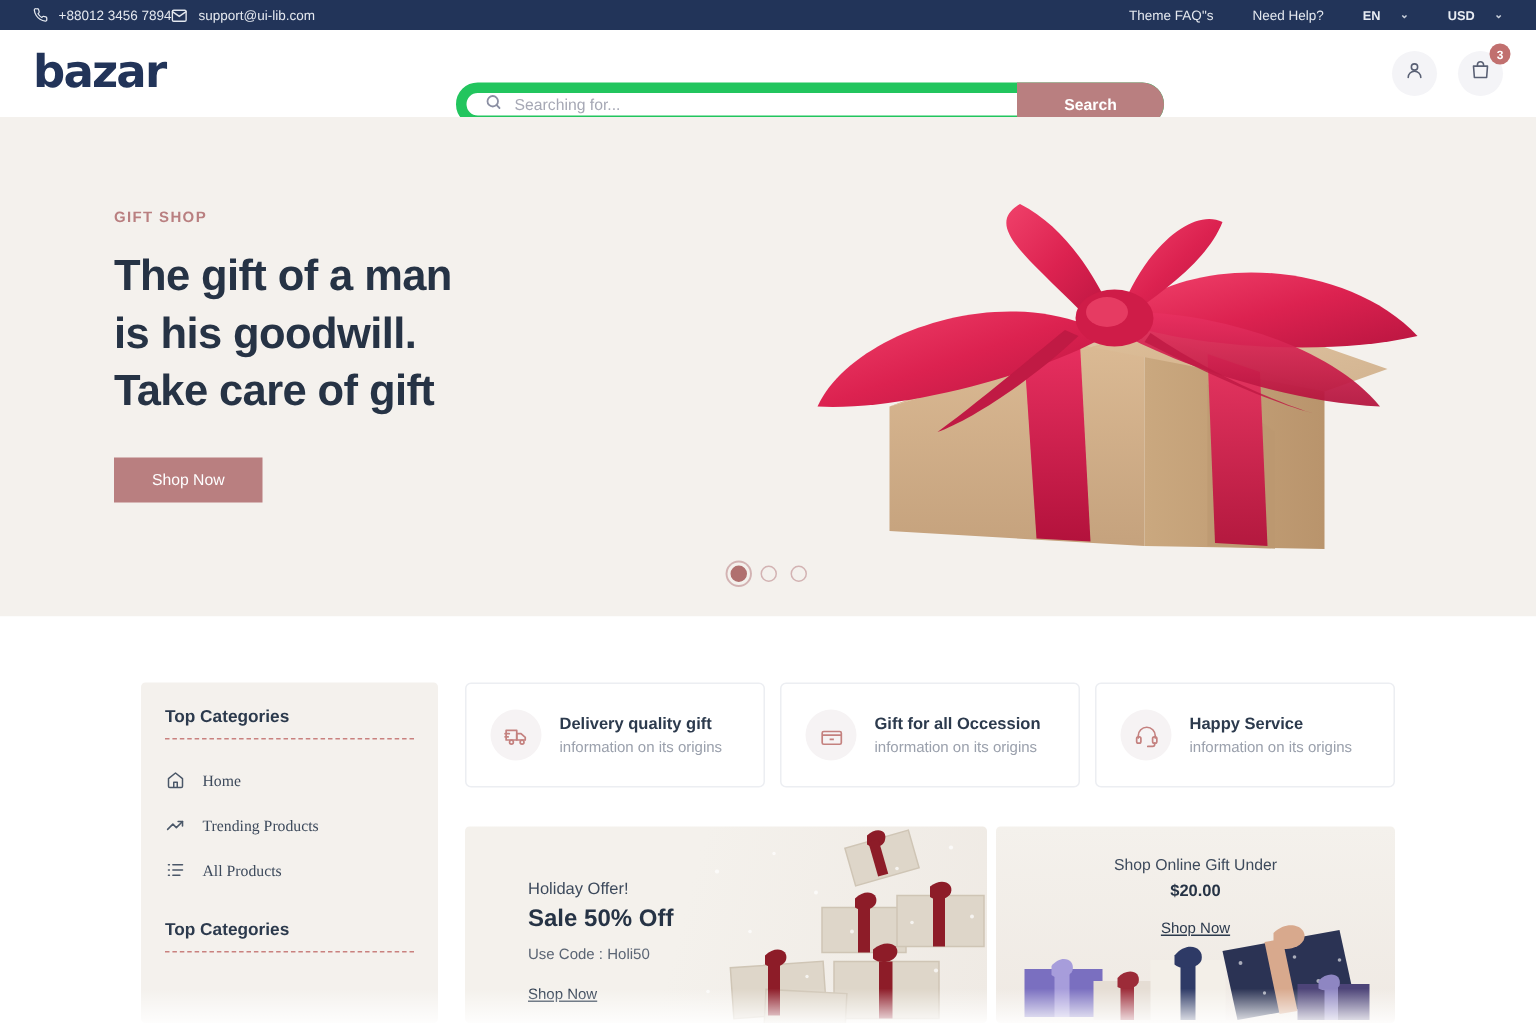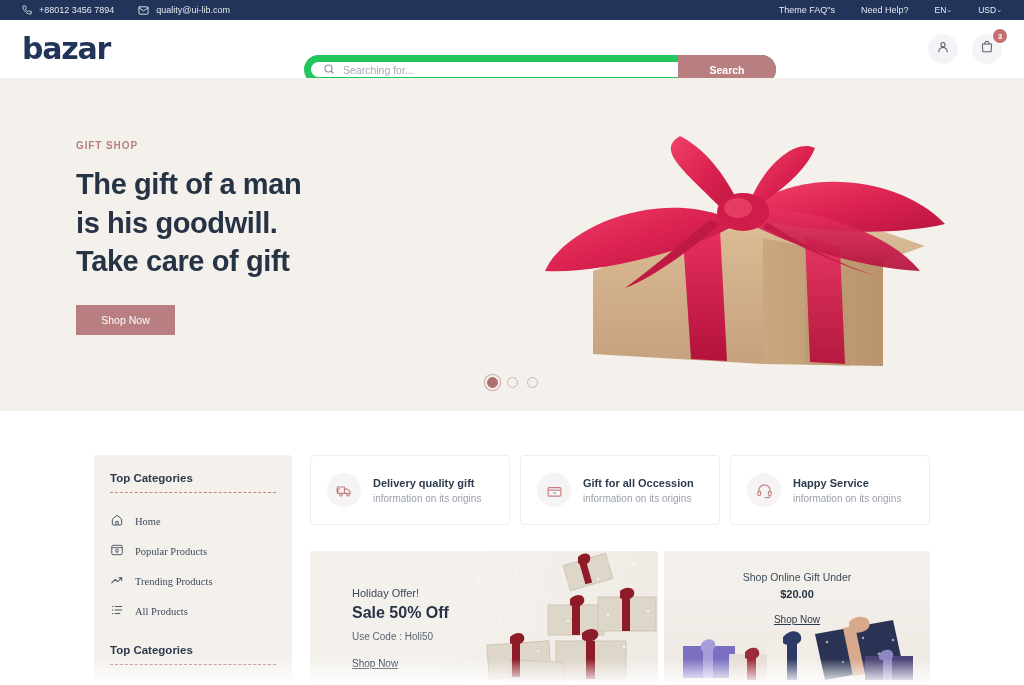--- a/index.html
+++ b/index.html
@@ -10,25 +10,25 @@
     overflow: hidden;
   }
   .page { position: relative; width: 1024px; height: 685px; overflow: hidden; }
 
   
   .topbar {
     height: 20px; background: #223459; color: #e8ecf3;
     display: flex; align-items: center; font-size: 9px;
     padding: 0 22px;
   }
-  .tb-left { display: flex; align-items: center; gap: 24px; }
+  .tb-left { display: flex; align-items: center; }
   .tb-item { display: flex; align-items: center; gap: 7px; color: #e4e8ef; }
   .tb-right { margin-left: auto; display: flex; align-items: center; gap: 26px; }
   .tb-link { color: #e4e8ef; cursor: pointer; }
-  .tb-sel { display: flex; align-items: center; gap: 0; font-weight: normal; font-size: 8.5px; }
+  .tb-sel { display: flex; align-items: center; gap: 13px; font-weight: bold; font-size: 8.5px; }
   .caret { font-size: 7px; opacity: .85; }
   .tb-icon svg { display: block; }
 
   
   .header {
     height: 58px; background: #fff; display: flex; align-items: center;
     padding: 0 22px; position: relative;
   }
   .logo {
     font-family: "DejaVu Sans", sans-serif;
@@ -161,21 +161,21 @@
         </span>
         <span>+88012 3456 7894</span>
       </div>
       <div class="tb-item">
         <span class="tb-icon">
           <svg width="11" height="11" viewBox="0 0 24 24" fill="none" stroke="#e4e8ef" stroke-width="2" stroke-linecap="round" stroke-linejoin="round">
               <rect x="2" y="4" width="20" height="16" rx="2"></rect>
               <path d="m2 6 10 7 10-7"></path>
             </svg>
         </span>
-        <span>quality@ui-lib.com</span>
+        <span>support@ui-lib.com</span>
       </div>
     </div>
     <div class="tb-right">
       <span class="tb-link">Theme FAQ"s</span>
       <span class="tb-link">Need Help?</span>
       <span class="tb-sel">
         <span>EN</span>
         <span class="caret">⌄</span>
       </span>
       <span class="tb-sel">
@@ -303,31 +303,20 @@
         <div class="side-item">
           <span>
             <svg width="14" height="14" viewBox="0 0 24 24" fill="none" stroke="#4a5768" stroke-width="1.7" stroke-linejoin="round">
                 <path d="M4 10.5 12 4l8 6.5V19a1.5 1.5 0 0 1-1.5 1.5h-13A1.5 1.5 0 0 1 4 19z"></path>
                 <path d="M10 20.5v-6h4v6"></path>
               </svg>
           </span>
           <span class="label">Home</span>
         </div>
 
-        <div class="side-item">
-          <span>
-            <svg width="14" height="14" viewBox="0 0 24 24" fill="none" stroke="#4a5768" stroke-width="1.6" stroke-linejoin="round">
-                <rect x="3" y="4" width="18" height="16" rx="2"></rect>
-                <path d="M3 8h18"></path>
-                <circle cx="12" cy="13" r="2.4"></circle>
-                <path d="M12 15.4V17.6"></path>
-              </svg>
-          </span>
-          <span class="label">Popular Products</span>
-        </div>
 
         <div class="side-item">
           <span>
             <svg width="14" height="14" viewBox="0 0 24 24" fill="none" stroke="#4a5768" stroke-width="1.8" stroke-linecap="round" stroke-linejoin="round">
                 <path d="M3 17 9 11l4 4 7-7"></path>
                 <path d="M15 8h5v5"></path>
               </svg>
           </span>
           <span class="label">Trending Products</span>
         </div>

